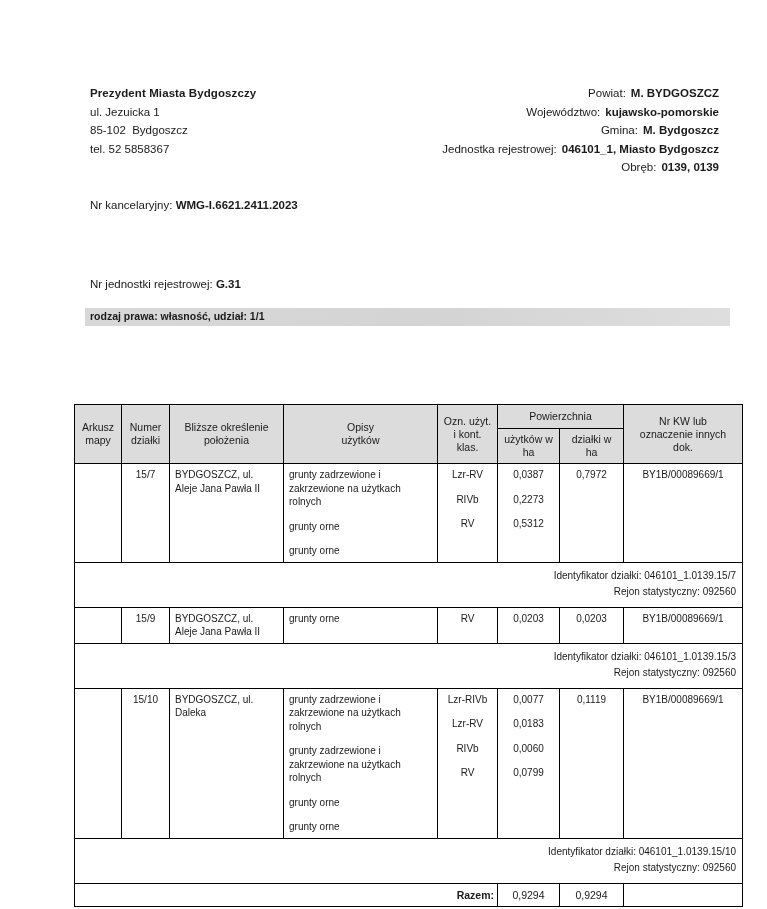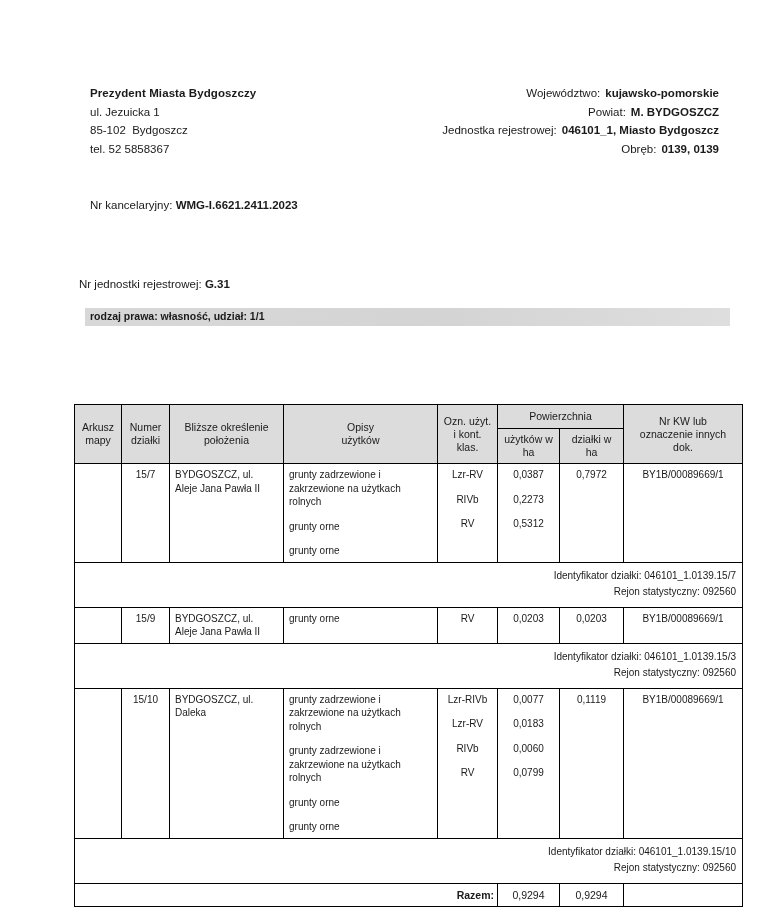--- a/index.html
+++ b/index.html
@@ -85,21 +85,21 @@
     font-size: 22px;
     font-weight: bold;
     letter-spacing: .3px;
     padding-right: 40px;
   }
 
   
   .unit-no {
     position: absolute;
     top: 278px;
-    left: 49px;
+    left: 60px;
     font-size: 11.5px;
   }
   .unit-no .val { font-weight: bold; }
 
   
   .rights-band {
     position: absolute;
     top: 308px;
     left: 55px;
     width: 645px;
@@ -202,26 +202,30 @@
 
     <div class="issuer">
       <div class="office">Prezydent Miasta Bydgoszczy</div>
       <div class="line">ul. Jezuicka 1</div>
       <div class="line">85-102  Bydgoszcz</div>
       <div class="line">tel. 52 5858367</div>
     </div>
 
     <div class="territorial">
       <div class="terr-row">
+        <span class="lbl">Powiat:</span>
+        <span class="val">M. BYDGOSZCZ</span>
+      </div>
+      <div class="terr-row">
         <span class="lbl">Województwo:</span>
         <span class="val">kujawsko-pomorskie</span>
       </div>
       <div class="terr-row">
-        <span class="lbl">Powiat:</span>
-        <span class="val">M. BYDGOSZCZ</span>
+        <span class="lbl">Gmina:</span>
+        <span class="val">M. Bydgoszcz</span>
       </div>
       <div class="terr-row">
         <span class="lbl">Jednostka rejestrowej:</span>
         <span class="val">046101_1, Miasto Bydgoszcz</span>
       </div>
       <div class="terr-row">
         <span class="lbl">Obręb:</span>
         <span class="val">0139, 0139</span>
       </div>
     </div>

